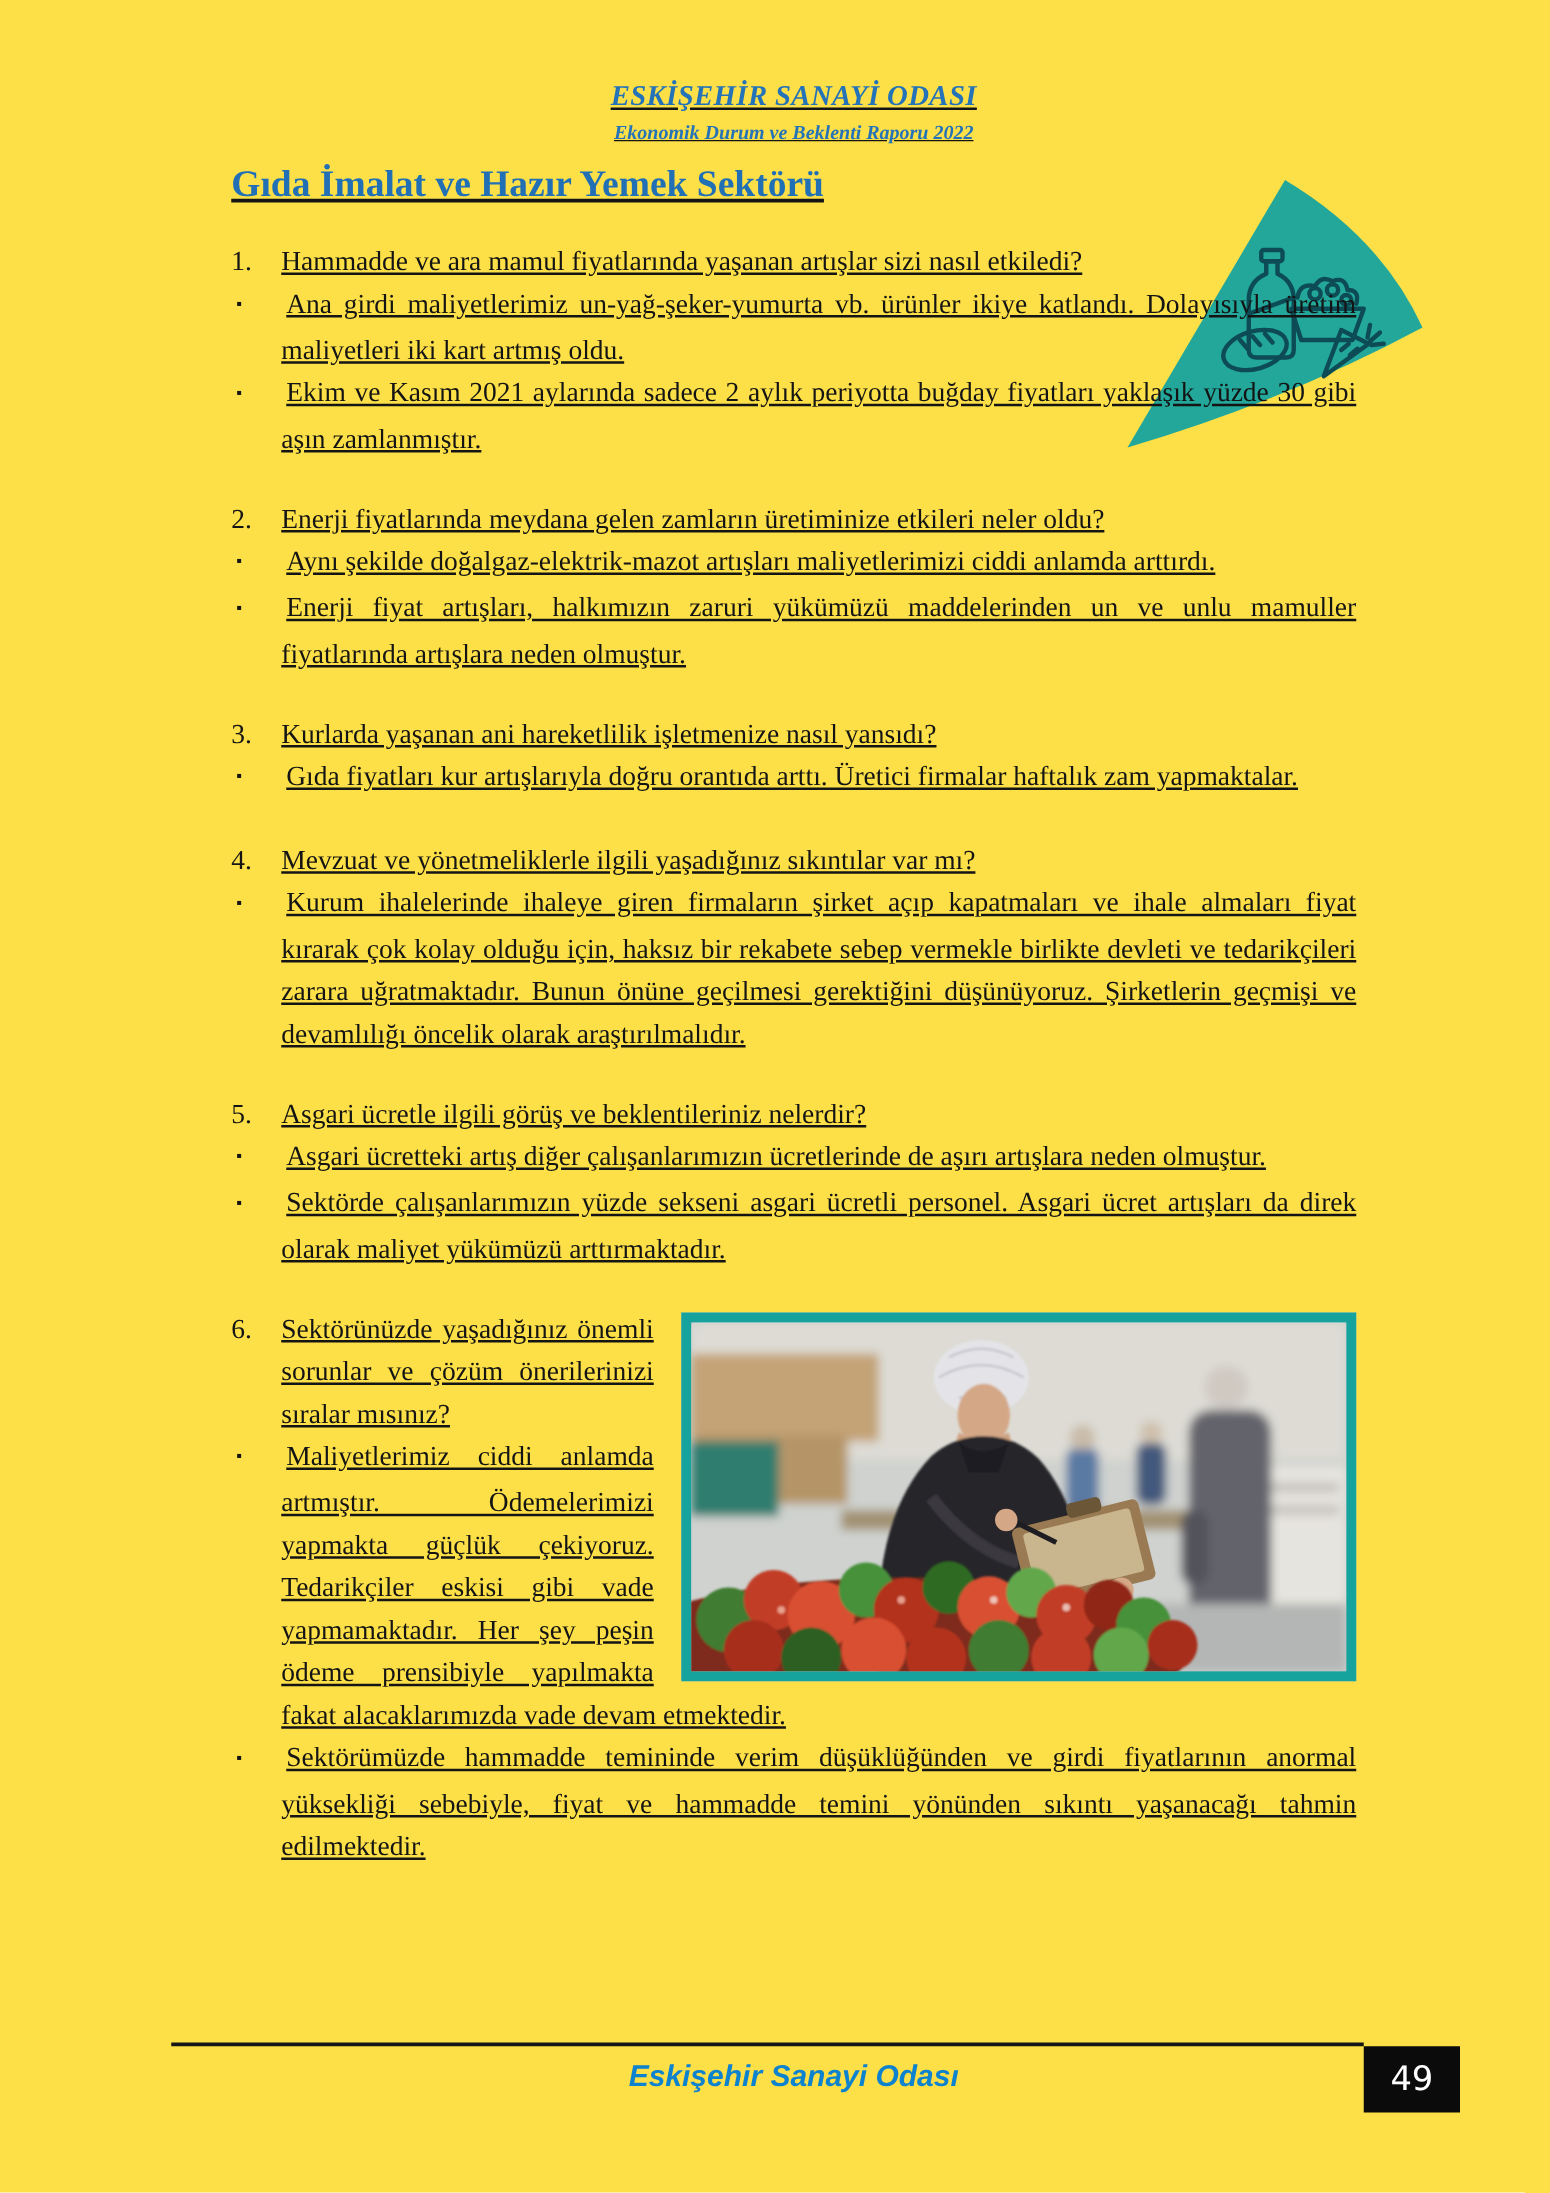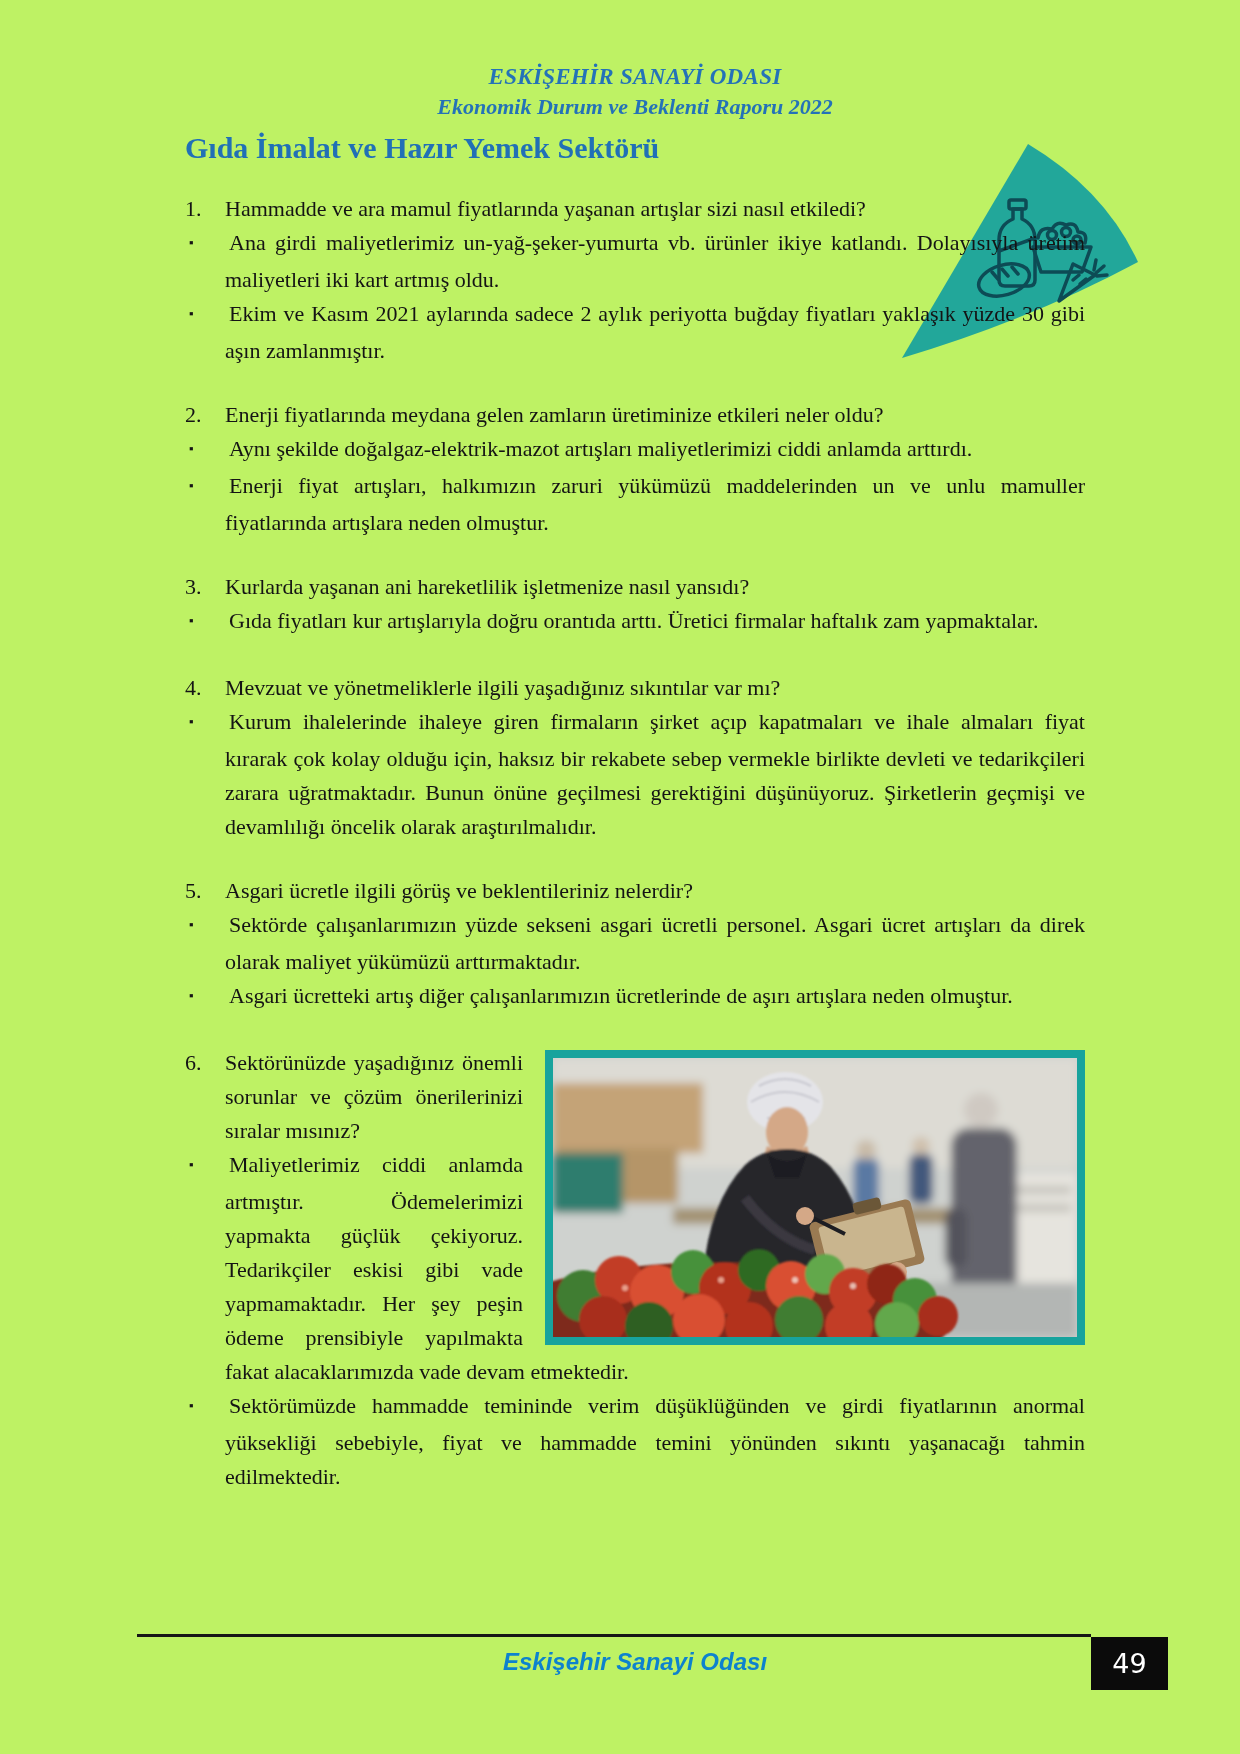--- a/index.html
+++ b/index.html
@@ -1,32 +1,33 @@
 <!DOCTYPE html>
 <html><head>
 <meta charset="utf-8">
 <style>
   html,body{margin:0;padding:0;background:#ffffff;}
   .page{
     position:relative;
     width:1240px;height:1754px;
-    background:#bef264;
+    background:#fde047;
     overflow:hidden;
     font-family:"Liberation Serif","DejaVu Serif",serif;
     color:#141414;
+    text-decoration:underline;
   }
   .content{
     position:relative;
     padding:62px 155px 0 185px;
     width:900px;
   }
   
   .hdr{ text-align:center; color:#2472b8; }
   .hdr .l1{ font-style:italic; font-weight:bold; font-size:23px; line-height:30px; letter-spacing:.3px;}
-  .hdr .l2{ font-style:italic; font-weight:bold; font-size:22px; line-height:30px;}
+  .hdr .l2{ font-style:italic; font-weight:bold; font-size:16px; line-height:30px;}
   .doc-title{
     text-align:left; color:#2170b6; font-weight:bold;
     font-size:30px; line-height:40px; margin:6px 0 24px 0;
   }
   
   .qa{ margin:0 0 30px 0; }
   .hang{
     margin:0; padding-left:40px; text-indent:-40px;
     font-size:22px; line-height:34px; text-align:justify;
   }
@@ -113,22 +114,22 @@
       <p class="hang"><span class="bullet">▪</span><span>Gıda fiyatları kur artışlarıyla doğru orantıda arttı. Üretici firmalar haftalık zam yapmaktalar.</span></p>
     </section>
 
     <section class="qa">
       <p class="hang"><span class="num">4.</span><span>Mevzuat ve yönetmeliklerle ilgili yaşadığınız sıkıntılar var mı?</span></p>
       <p class="hang"><span class="bullet">▪</span><span>Kurum ihalelerinde ihaleye giren firmaların şirket açıp kapatmaları ve ihale almaları fiyat kırarak çok kolay olduğu için, haksız bir rekabete sebep vermekle birlikte devleti ve tedarikçileri zarara uğratmaktadır. Bunun önüne geçilmesi gerektiğini düşünüyoruz. Şirketlerin geçmişi ve devamlılığı öncelik olarak araştırılmalıdır.</span></p>
     </section>
 
     <section class="qa">
       <p class="hang"><span class="num">5.</span><span>Asgari ücretle ilgili görüş ve beklentileriniz nelerdir?</span></p>
+      <p class="hang"><span class="bullet">▪</span><span>Asgari ücretteki artış diğer çalışanlarımızın ücretlerinde de aşırı artışlara neden olmuştur.</span></p>
       <p class="hang"><span class="bullet">▪</span><span>Sektörde çalışanlarımızın yüzde sekseni asgari ücretli personel. Asgari ücret artışları da direk olarak maliyet yükümüzü arttırmaktadır.</span></p>
-      <p class="hang"><span class="bullet">▪</span><span>Asgari ücretteki artış diğer çalışanlarımızın ücretlerinde de aşırı artışlara neden olmuştur.</span></p>
     </section>
 
     <section class="qa">
       <div class="photo">
         <svg viewBox="0 0 524 279" width="524" height="279" xmlns="http://www.w3.org/2000/svg">
           <defs>
             <filter id="bgblur" x="-10%" y="-10%" width="120%" height="120%">
                 <feGaussianBlur stdDeviation="4"></feGaussianBlur>
               </filter>
             <filter id="soft" x="-10%" y="-10%" width="120%" height="120%">

